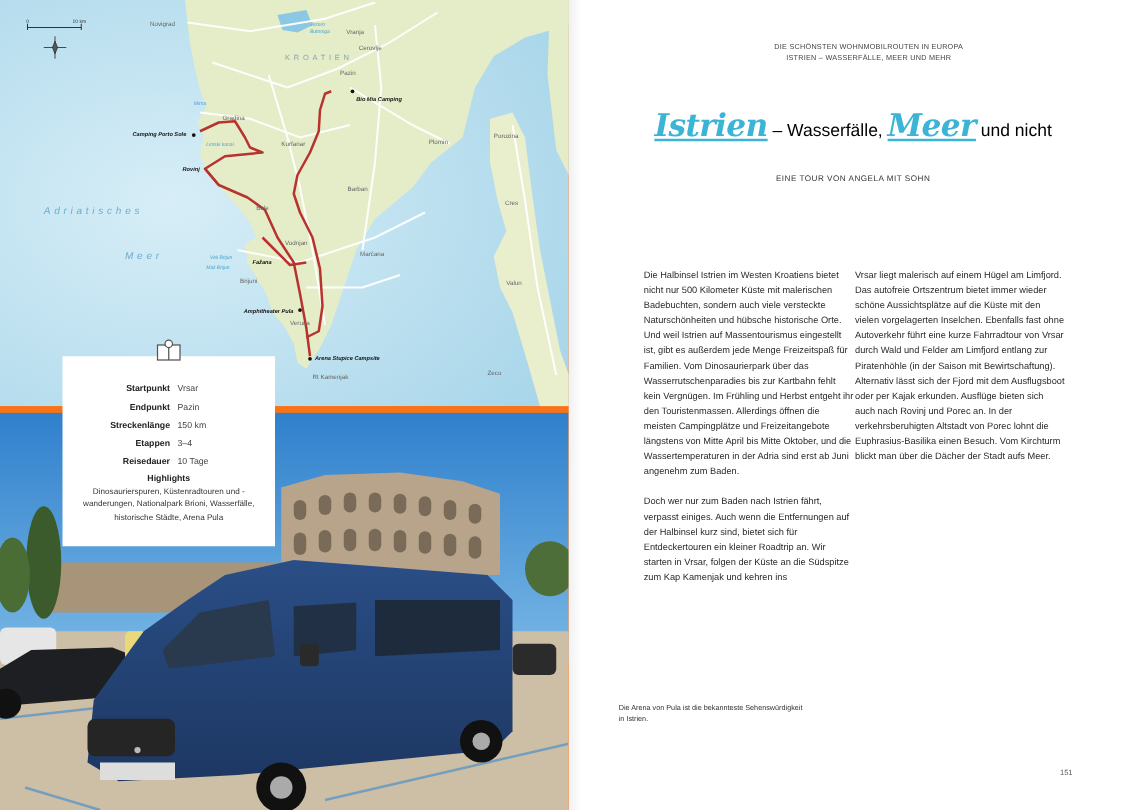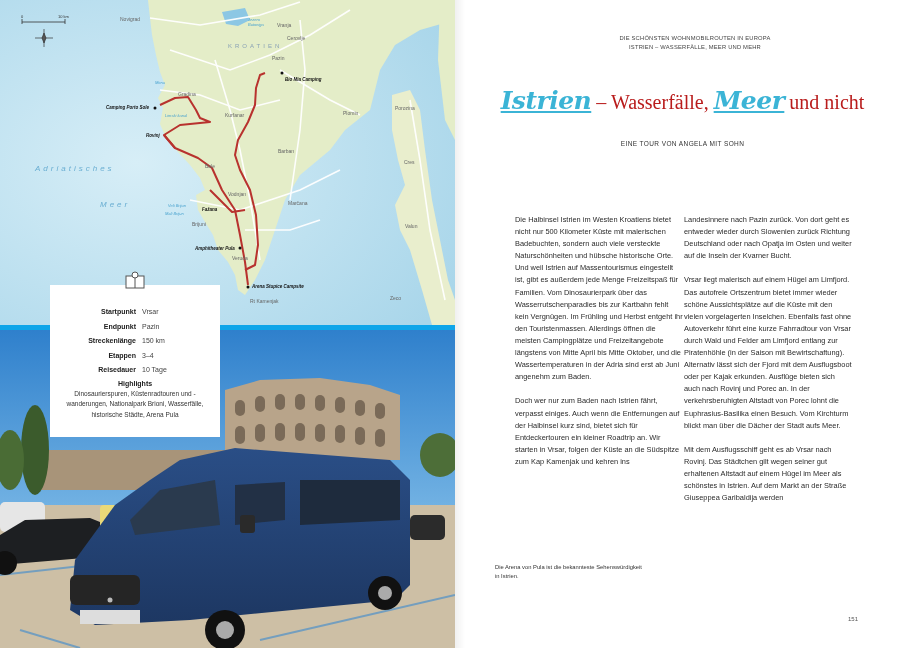--- a/index.html
+++ b/index.html
@@ -1,41 +1,41 @@
 <!DOCTYPE html>
 <html><head>
 <meta charset="utf-8">
 <style>
   * { box-sizing: border-box; margin: 0; padding: 0; }
   html, body { width: 910px; height: 648px; overflow: hidden; background: #fff; }
   body { font-family: "Liberation Sans", sans-serif; position: relative; }
 
   
-  .left-page { position: absolute; left: 0; top: 0; width: 494px; height: 648px; overflow: hidden; background: #0ea5e9; }
+  .left-page { position: absolute; left: 0; top: 0; width: 494px; height: 648px; overflow: hidden; background: #f97316; }
   .map { position: absolute; left: 0; top: 0; width: 455px; height: 325px; }
   .map svg { display: block; }
   .photo { position: absolute; left: 0; top: 330px; width: 455px; height: 318px; overflow: hidden; }
   .photo svg { display: block; }
 
   .infobox { position: absolute; left: 50px; top: 285px; width: 170px; height: 152px; background: #fff; z-index: 5; text-align: center; }
   .info-icon { position: absolute; left: 75px; top: -14px; width: 20px; height: 18px; }
   .info-rows { position: absolute; left: 0; top: 20px; width: 170px; }
   .info-row { display: flex; justify-content: center; font-size: 7px; line-height: 14.5px; color: #222; }
   .info-row .k { font-weight: bold; width: 92px; text-align: right; padding-right: 6px; }
   .info-row .v { width: 78px; text-align: left; color: #444; }
   .info-hl-title { font-size: 7px; font-weight: bold; margin-top: 1px; line-height: 10px; color: #222; }
   .info-hl-text { font-size: 6.5px; line-height: 10.5px; color: #333; padding: 0 4px; }
 
   
   .right-page { position: absolute; left: 455px; top: 0; width: 455px; height: 648px; background: #fff; }
   .kicker { position: absolute; top: 34px; left: 0; width: 455px; text-align: right; padding-right: 110px; font-size: 5.8px; line-height: 9px; color: #444; letter-spacing: 0.2px; }
   .kicker div { text-align: center; width: 210px; margin-left: auto; }
   .headline { position: absolute; top: 86px; left: 0; width: 455px; text-align: center; white-space: nowrap; }
   .headline .script { font-family: "DejaVu Serif", serif; font-style: italic; color: #3bb4d6; font-size: 25px; font-weight: bold; letter-spacing: -0.5px; text-decoration: underline; }
-  .headline .plain { font-family: Liberation Serif, serif; color: #b91c1c; font-size: 20px; }
+  .headline .plain { font-family: Liberation Sans, sans-serif; color: #000000; font-size: 14px; }
   .byline { position: absolute; top: 140px; left: 0; width: 455px; text-align: center; font-size: 6.5px; letter-spacing: 0.4px; color: #333; }
 
   .col { position: absolute; top: 214px; width: 168px; font-size: 7.4px; line-height: 12.1px; color: #2a2a2a; }
   .col1 { left: 40px; margin-left: 20px; }
   .col2 { left: 229px; }
   .col p { margin-bottom: 12.1px; }
   .caption { position: absolute; left: 40px; top: 563px; width: 150px; font-size: 5.8px; line-height: 9px; color: #333; }
   .pagenum { position: absolute; left: 393px; top: 616px; font-size: 6px; color: #555; }
   .gutter { position: absolute; left: 455px; top: 0; width: 10px; height: 648px; background: linear-gradient(to right, rgba(0,0,0,0.06), rgba(0,0,0,0)); }
 </style>
@@ -249,21 +249,19 @@
   </div>
 
   <div class="byline">EINE TOUR VON ANGELA MIT SOHN</div>
 
   <div class="col col1">
     <p>Die Halbinsel Istrien im Westen Kroatiens bietet nicht nur 500 Kilometer Küste mit malerischen Badebuchten, sondern auch viele versteckte Naturschönheiten und hübsche historische Orte. Und weil Istrien auf Massentourismus eingestellt ist, gibt es außerdem jede Menge Freizeitspaß für Familien. Vom Dinosaurierpark über das Wasserrutschenparadies bis zur Kartbahn fehlt kein Vergnügen. Im Frühling und Herbst entgeht ihr den Touristenmassen. Allerdings öffnen die meisten Campingplätze und Freizeitangebote längstens von Mitte April bis Mitte Oktober, und die Wassertemperaturen in der Adria sind erst ab Juni angenehm zum Baden.</p>
     <p>Doch wer nur zum Baden nach Istrien fährt, verpasst einiges. Auch wenn die Entfernungen auf der Halbinsel kurz sind, bietet sich für Entdeckertouren ein kleiner Roadtrip an. Wir starten in Vrsar, folgen der Küste an die Südspitze zum Kap Kamenjak und kehren ins</p>
   </div>
 
   <div class="col col2">
-    <p>Landesinnere nach Pazin zurück. Von dort geht es entweder wieder durch Slowenien zurück Richtung Deutschland oder nach Opatja im Osten und weiter auf die Inseln der Kvarner Bucht.</p>
     <p>Vrsar liegt malerisch auf einem Hügel am Limfjord. Das autofreie Ortszentrum bietet immer wieder schöne Aussichtsplätze auf die Küste mit den vielen vorgelagerten Inselchen. Ebenfalls fast ohne Autoverkehr führt eine kurze Fahrradtour von Vrsar durch Wald und Felder am Limfjord entlang zur Piratenhöhle (in der Saison mit Bewirtschaftung). Alternativ lässt sich der Fjord mit dem Ausflugsboot oder per Kajak erkunden. Ausflüge bieten sich auch nach Rovinj und Porec an. In der verkehrsberuhigten Altstadt von Porec lohnt die Euphrasius-Basilika einen Besuch. Vom Kirchturm blickt man über die Dächer der Stadt aufs Meer.</p>
-    <p>Mit dem Ausflugsschiff geht es ab Vrsar nach Rovinj. Das Städtchen gilt wegen seiner gut erhaltenen Altstadt auf einem Hügel im Meer als schönstes in Istrien. Auf dem Markt an der Straße Giuseppea Garibaldija werden</p>
   </div>
 
   <div class="caption">Die Arena von Pula ist die bekannteste Sehenswürdigkeit in Istrien.</div>
   <div class="pagenum">151</div>
 </div>
 <div class="gutter"></div>
 
 </body></html>

